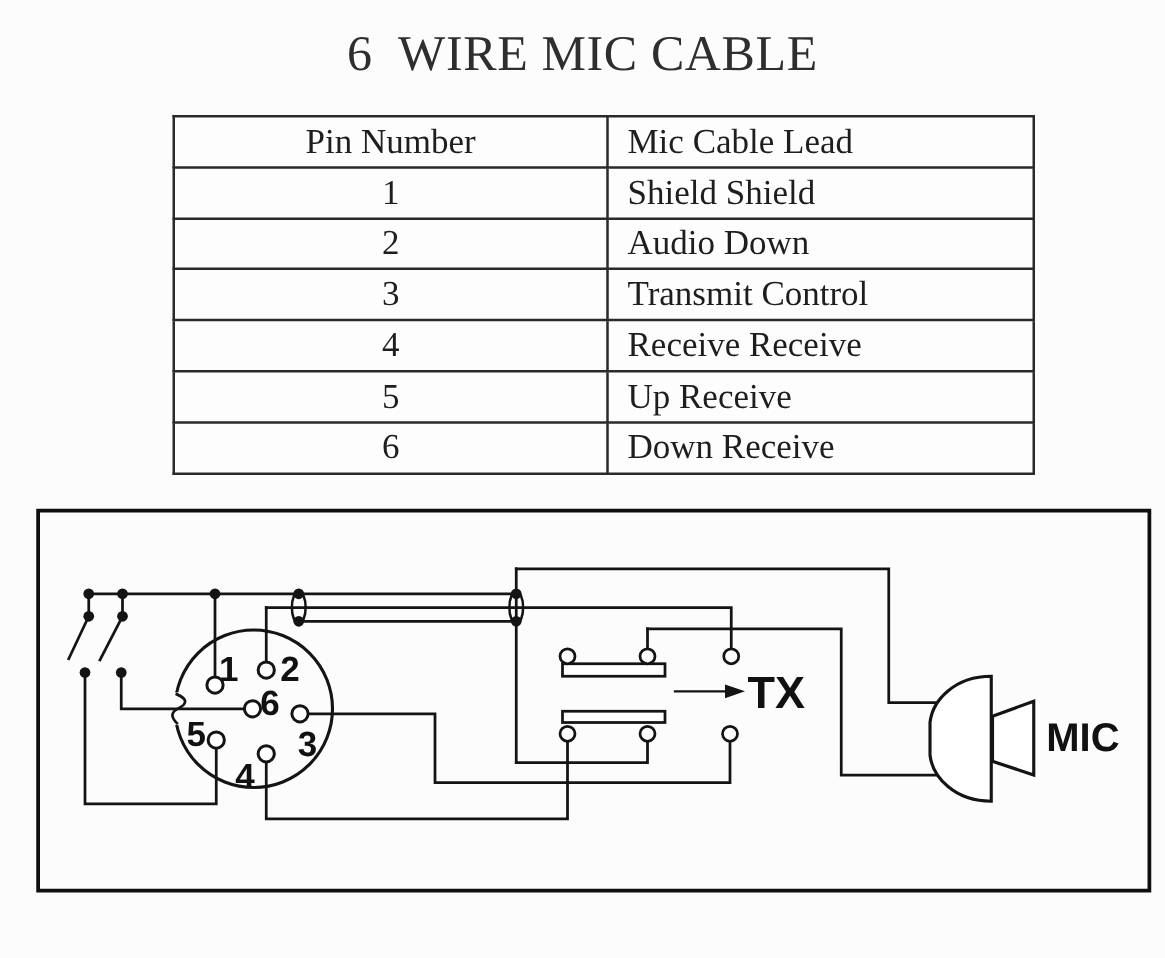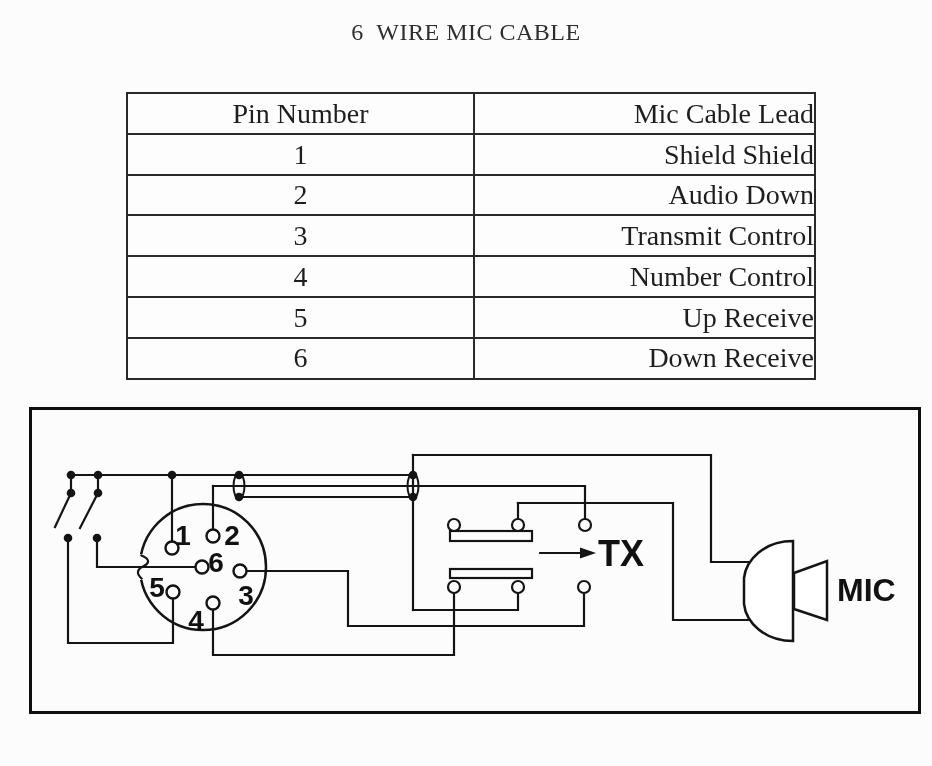--- a/index.html
+++ b/index.html
@@ -3,38 +3,38 @@
 <meta charset="utf-8">
 <style>
   html,body{margin:0;padding:0;}
   body{
     width:932px;height:766px;position:relative;overflow:hidden;
     background:#fcfcfc;
     font-family:"Liberation Serif",serif;
   }
   .page-title{
     position:absolute;top:19px;left:0;width:932px;
-    text-align:center;font-size:24px;color:#2e2e2e;
+    text-align:center;font-size:40px;color:#2e2e2e;
     white-space:pre;letter-spacing:0.5px;
   }
   table.pin-table{
     position:absolute;left:126px;top:92px;width:688px;
     border-collapse:collapse;table-layout:fixed;
     background:#fdfdfd;
   }
   .pin-table th,.pin-table td{
     border:2px solid #2a2a2a;
     height:38.8px;
     font-size:28px;color:#1e1e1e;font-weight:normal;
     padding:0;line-height:1.05;
     overflow:hidden;
   }
   .pin-table th.col-pin,.pin-table td.col-pin{text-align:center;}
-  .pin-table th.col-lead,.pin-table td.col-lead{text-align:right;padding-left:15px;}
-  .pin-table{border:2px solid #1f1f1f;}
+  .pin-table th.col-lead,.pin-table td.col-lead{text-align:left;padding-left:15px;}
+  .pin-table{border:2px solid #1f1f1f;margin-left:12px;}
   svg.diagram{position:absolute;left:0;top:0;}
   .wire{stroke:#141414;stroke-width:2.2;fill:none;stroke-linecap:square;}
   .thick{stroke:#0f0f0f;stroke-width:3;fill:none;}
   .dot{fill:#141414;stroke:none;}
   .pinhole{fill:#ffffff;stroke:#141414;stroke-width:2.4;}
   .term{fill:#ffffff;stroke:#141414;stroke-width:2.2;}
   .bar{fill:#ffffff;stroke:#141414;stroke-width:2.2;}
   .oval{fill:none;stroke:#141414;stroke-width:2;}
   .erase{fill:#fcfcfc;stroke:none;}
   .shape{fill:#ffffff;stroke:#141414;stroke-width:2.5;}
@@ -65,21 +65,21 @@
     <tr>
       <td class="col-pin">2</td>
       <td class="col-lead">Audio Down</td>
     </tr>
     <tr>
       <td class="col-pin">3</td>
       <td class="col-lead">Transmit Control</td>
     </tr>
     <tr>
       <td class="col-pin">4</td>
-      <td class="col-lead">Number Control</td>
+      <td class="col-lead">Receive Receive</td>
     </tr>
     <tr>
       <td class="col-pin">5</td>
       <td class="col-lead">Up Receive</td>
     </tr>
     <tr>
       <td class="col-pin">6</td>
       <td class="col-lead">Down Receive</td>
     </tr>
   </tbody>

